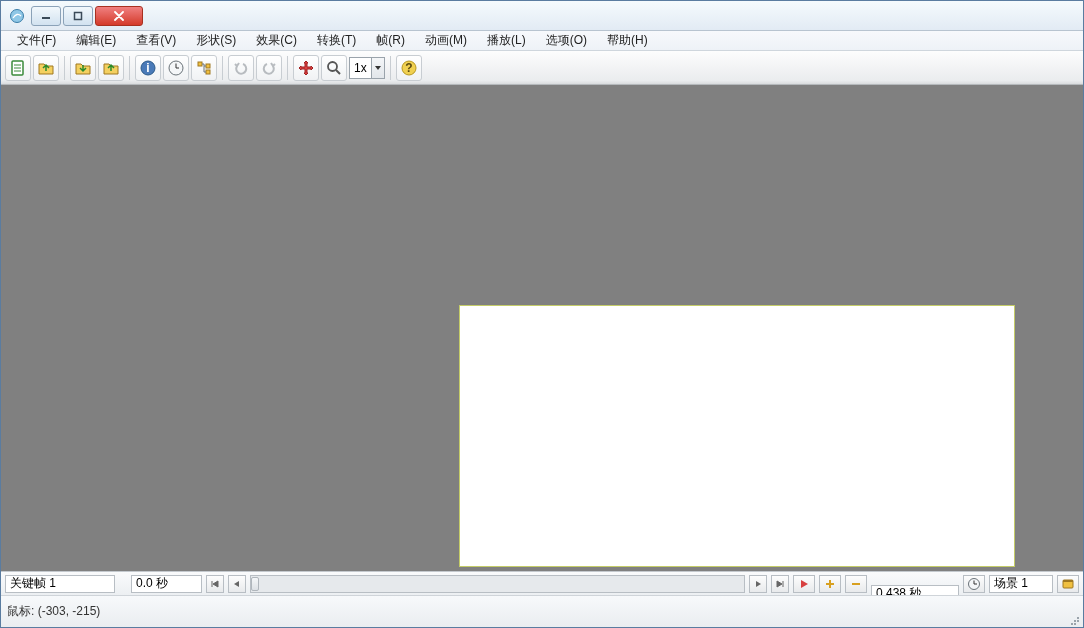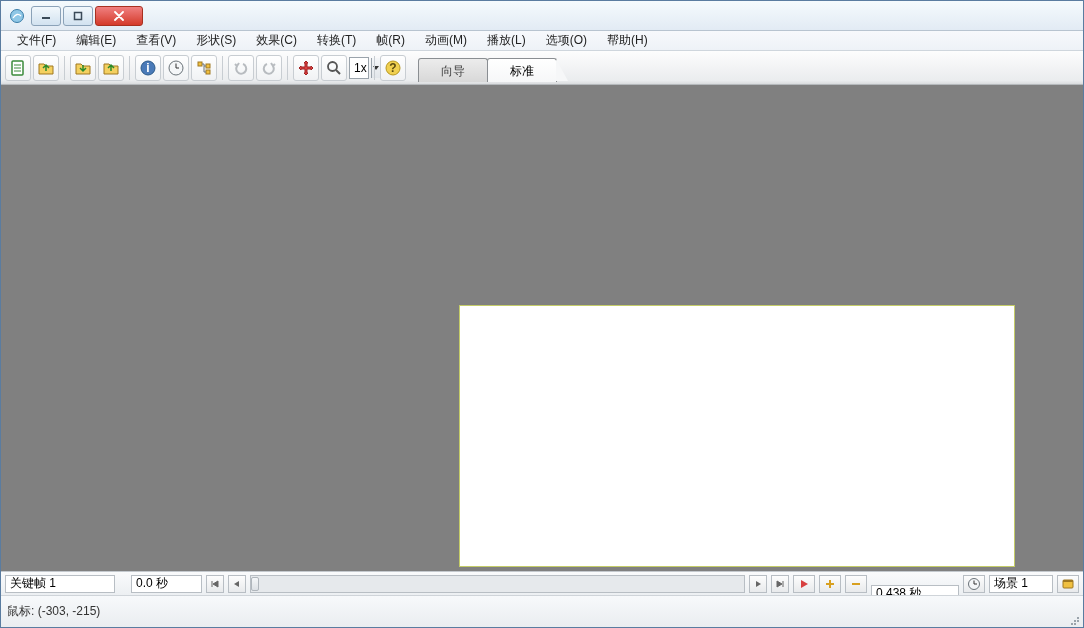--- a/index.html
+++ b/index.html
@@ -16,21 +16,21 @@
   .win-btn svg { display:block; }
 
   
   .menubar { height: 20px; background: linear-gradient(#f7f9fc, #eef2f7); display: flex; align-items: center; padding: 0 6px; border-bottom: 1px solid #cfd6dd; }
   .menu-item { padding: 8px 10px; color: #222; cursor: default; }
 
   
   .toolbar { height: 34px; background: linear-gradient(#fdfdfd, #eaecee 90%, #dadcde); display: flex; align-items: center; padding: 0 4px; border-bottom: 1px solid #b5b9bc; gap: 2px; }
   .tb-btn { width: 26px; height: 26px; border: 1px solid #c8cdd2; border-radius: 3px; background: linear-gradient(#fff,#f0f2f4); display:flex; align-items:center; justify-content:center; cursor: default; }
   .tb-sep { width: 1px; height: 24px; background:#c8cdd2; margin: 0 3px; }
-  .zoom-sel { height: 22px; width: 20px; border: 1px solid #9aa3ab; background:#fff; display:flex; align-items:center; }
+  .zoom-sel { height: 22px; width: 36px; border: 1px solid #9aa3ab; background:#fff; display:flex; align-items:center; }
   .zoom-sel .zv { flex:1; padding:0 4px; }
   .zoom-sel .zd { width:14px; border-left:1px solid #9aa3ab; display:flex;align-items:center;justify-content:center;height:100%; background:linear-gradient(#f4f6f8,#e2e6ea); }
   .tabbar { display:flex; margin-left:10px; align-items:flex-end; height:28px; }
   .tab { position:relative; padding: 4px 22px 2px 22px; border:1px solid #8a8e92; border-bottom:none; background: linear-gradient(#fff,#f6f7f8); border-radius:3px 3px 0 0; margin-right:-1px; cursor:default; }
   .tab.inactive { background: linear-gradient(#ececec,#d8d8d8); color:#444; }
   .tab.inactive::after { content:""; position:absolute; right:-12px; top:0; width:0; height:0; border-top:22px solid transparent; border-left:12px solid #d8d8d8; }
   .tab.active::after { content:""; position:absolute; right:-12px; top:0; width:0; height:0; border-top:22px solid transparent; border-left:12px solid #f6f7f8; }
 
   
   .canvas-area { flex:1; background:#808080; position:relative; overflow:hidden; }
@@ -182,24 +182,20 @@
     </div>
   </div>
   <div class="tb-sep"></div>
   <div class="tb-btn">
     <svg width="18" height="18" viewBox="0 0 18 18">
         <circle cx="9" cy="9" r="7" fill="#f0d050" stroke="#b89820"></circle>
         <text x="9" y="13" text-anchor="middle" fill="#5a4a10" font-weight="bold" font-size="11">?</text>
       </svg>
   </div>
 
-  <div class="tabbar">
-    <div class="tab inactive">向导</div>
-    <div class="tab active">标准</div>
-  </div>
 </div>
 
 <div class="canvas-area">
   <div class="stage" id="stage" style="left: 458px; top: 220px; width: 556px; height: 262px;"></div>
 </div>
 
 <div class="timeline">
   <div class="tl-field kf">关键帧 1</div>
   <div class="tl-field secs">0.0 秒</div>
   <div class="nav-btn">

